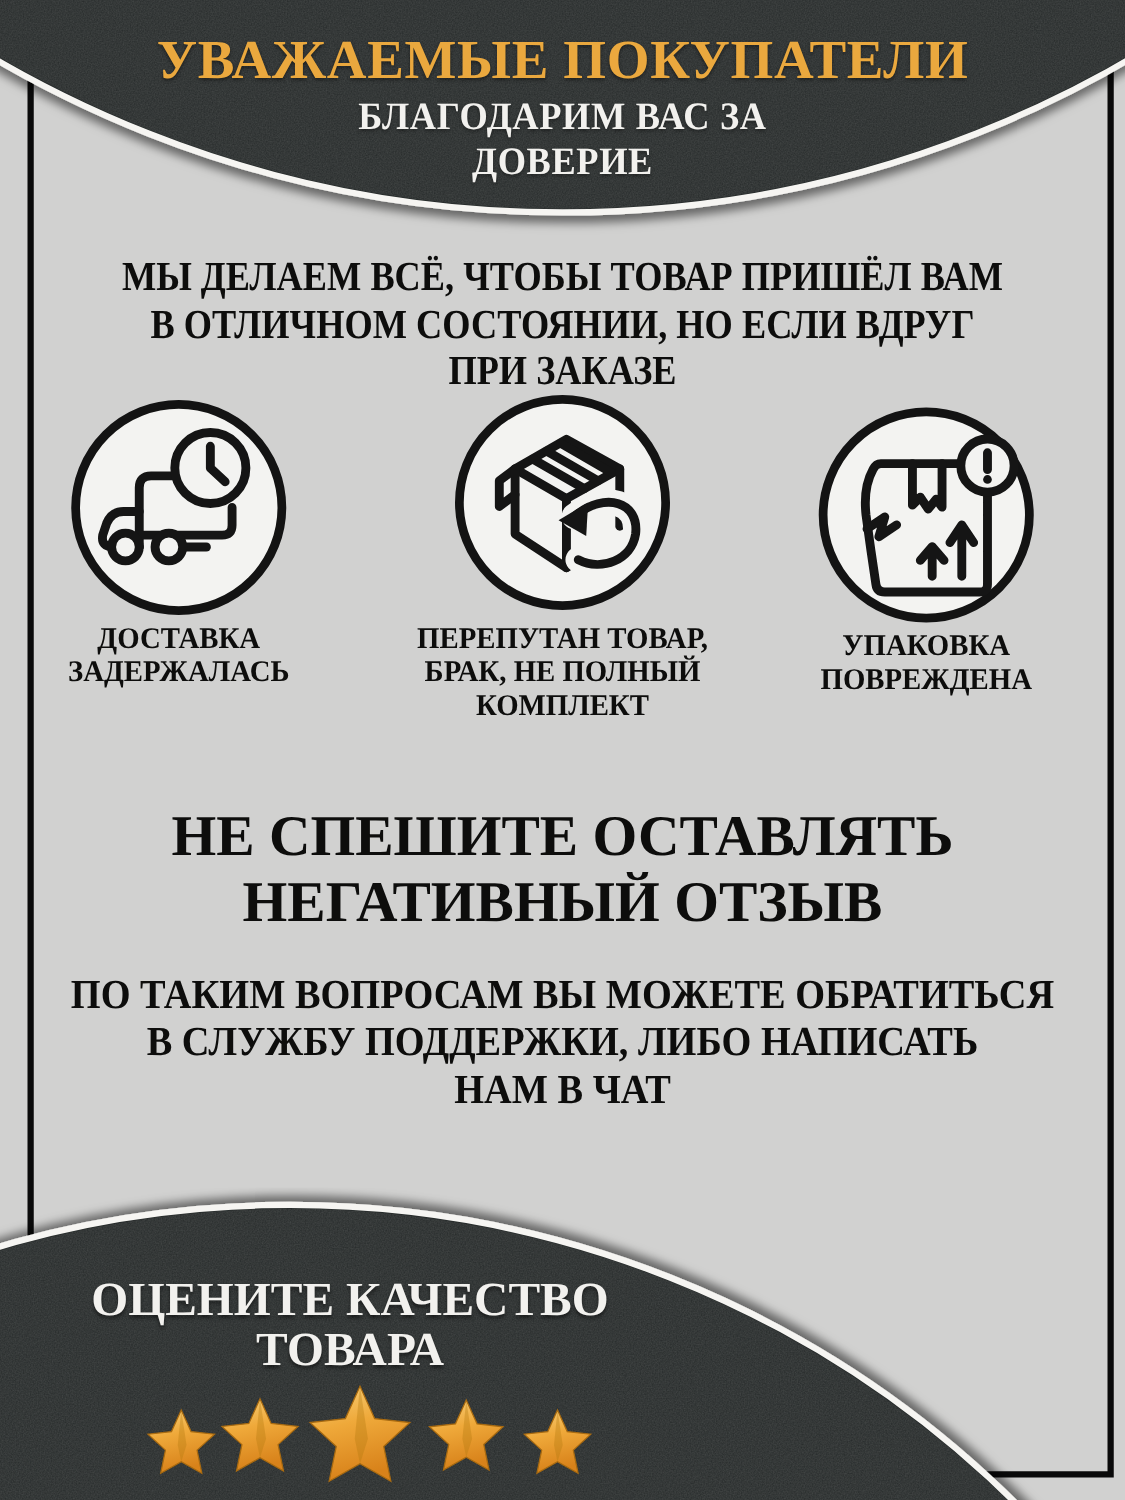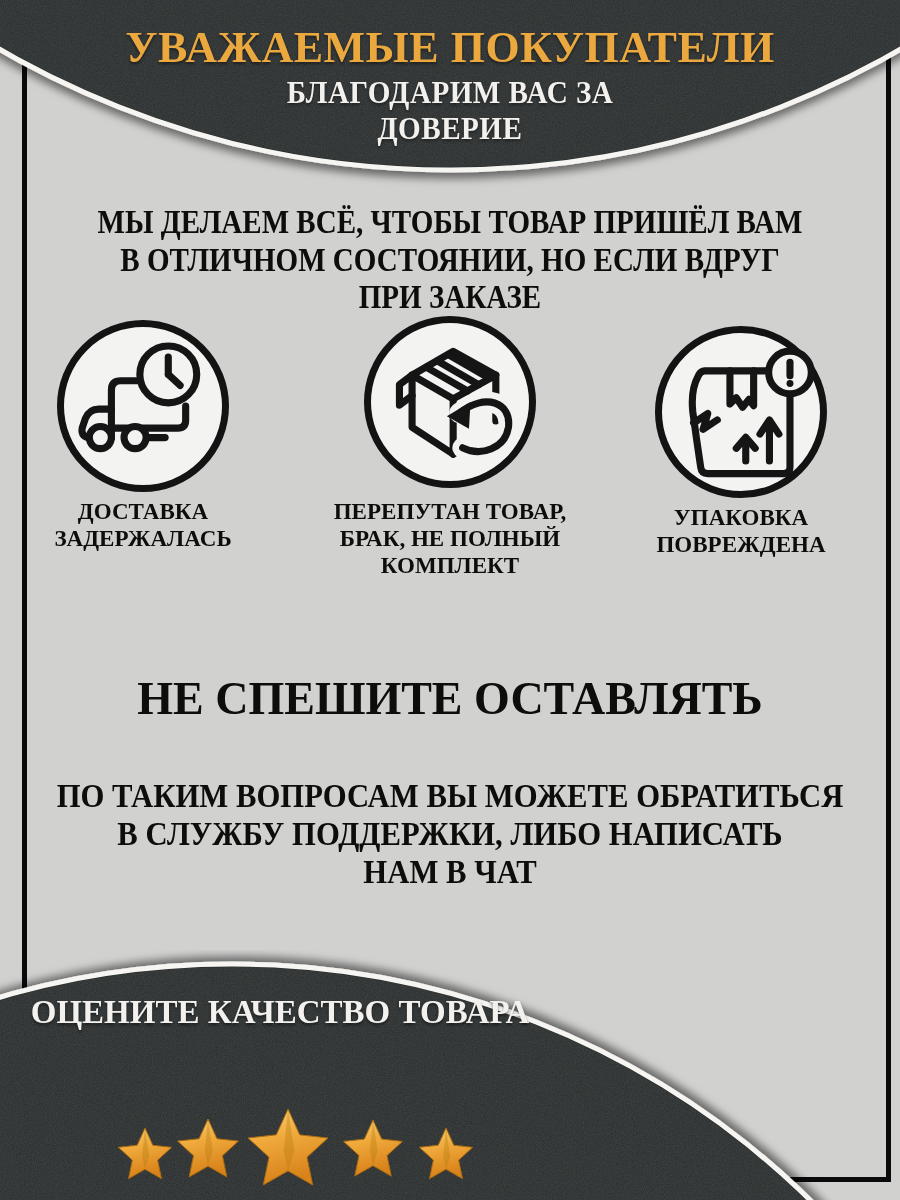--- a/index.html
+++ b/index.html
@@ -29,26 +29,26 @@
   .icon-circle svg{position:absolute;left:0;top:0;width:100%;height:100%;}
   .c1{left:57px;top:320px;} .c2{left:364px;top:316px;} .c3{left:655px;top:326px;}
 
   .issue-label{position:absolute;font-size:24px;line-height:27px;color:#0d0d0c;text-align:center;
                transform:scaleX(0.96);z-index:2;}
   .l1{left:23px;width:240px;top:498px;}
   .l2{left:310px;width:280px;top:498px;}
   .l3{left:621px;width:240px;top:504px;}
 
   
-  .warning{top:672px;font-size:46px;line-height:53px;color:#0d0d0c;z-index:2;}
+  .warning{top:642px;font-size:46px;line-height:53px;color:#0d0d0c;z-index:2;}
   
   .support{top:777px;font-size:33px;line-height:38px;color:#0d0d0c;transform:scaleX(0.93);z-index:2;}
 
   
-  .footer-text{position:absolute;left:0;top:992px;width:560px;font-size:33px;line-height:40px;
+  .footer-text{position:absolute;left:0;top:1020px;width:560px;font-size:38px;line-height:40px;
                color:#f2f1ee;text-align:center;text-shadow:0 2px 3px rgba(0,0,0,0.5);z-index:4;}
   .stars{position:absolute;left:110px;top:1105px;z-index:4;}
 </style>
 </head>
 <body>
 
 <svg width="0" height="0" style="position:absolute">
   <defs>
     <filter id="grain">
       <feTurbulence type="fractalNoise" baseFrequency="0.9" numOctaves="2" stitchTiles="stitch"></feTurbulence>
@@ -147,20 +147,21 @@
     <div>БРАК, НЕ ПОЛНЫЙ</div>
     <div>КОМПЛЕКТ</div>
   </div>
   <div class="issue-label l3">
     <div>УПАКОВКА</div>
     <div>ПОВРЕЖДЕНА</div>
   </div>
 
   <div class="abs ctr warning">
     <div>НЕ СПЕШИТЕ ОСТАВЛЯТЬ</div>
+    <div>НЕГАТИВНЫЙ ОТЗЫВ</div>
   </div>
 
   <div class="abs ctr support">
     <div>ПО ТАКИМ ВОПРОСАМ ВЫ МОЖЕТЕ ОБРАТИТЬСЯ</div>
     <div>В СЛУЖБУ ПОДДЕРЖКИ, ЛИБО НАПИСАТЬ</div>
     <div>НАМ В ЧАТ</div>
   </div>
 
   <svg class="blob-bottom" width="900" height="250" viewBox="0 0 900 250">
     <circle cx="232" cy="840" r="826" fill="#262b2a" stroke="#f6f5f2" stroke-width="5" filter="url(#shadUp)"></circle>

